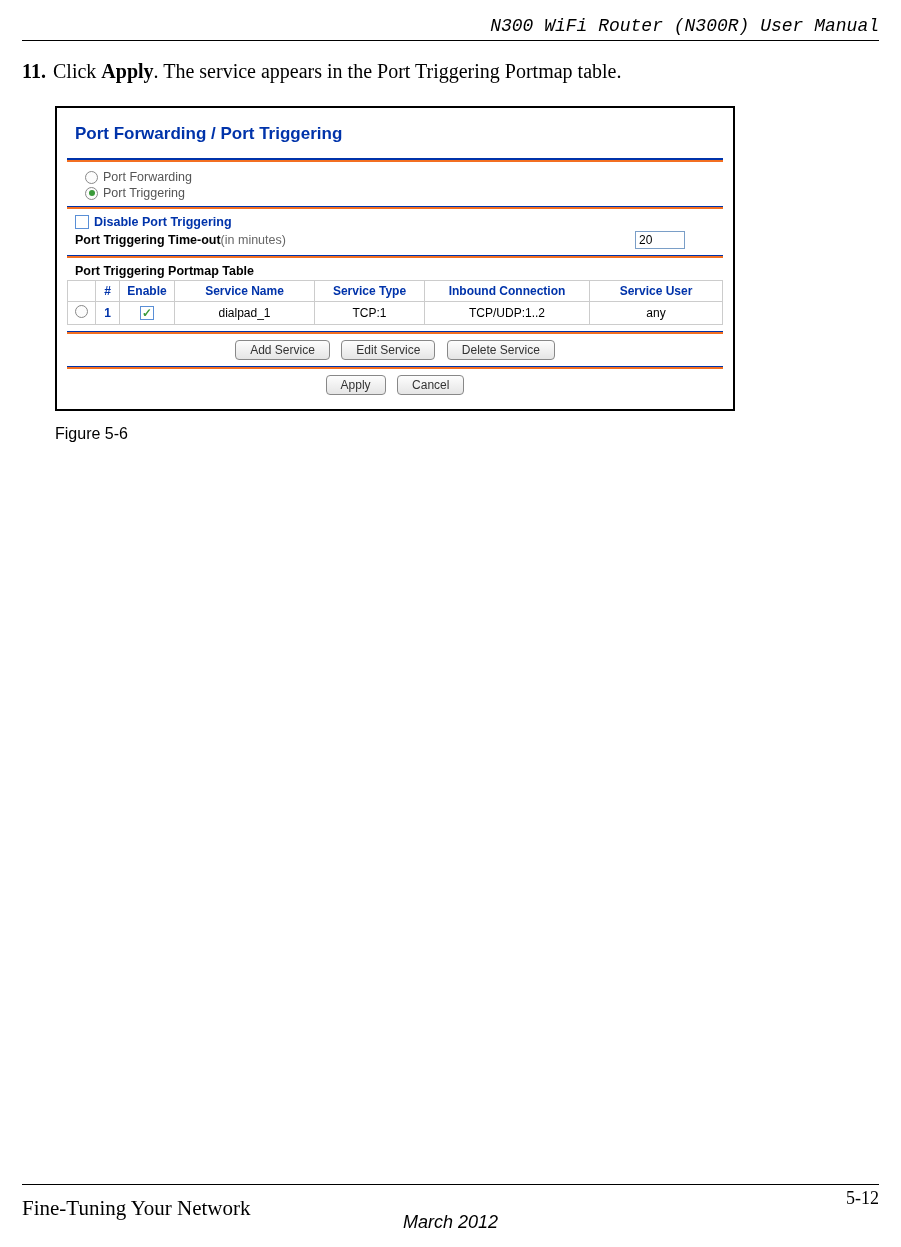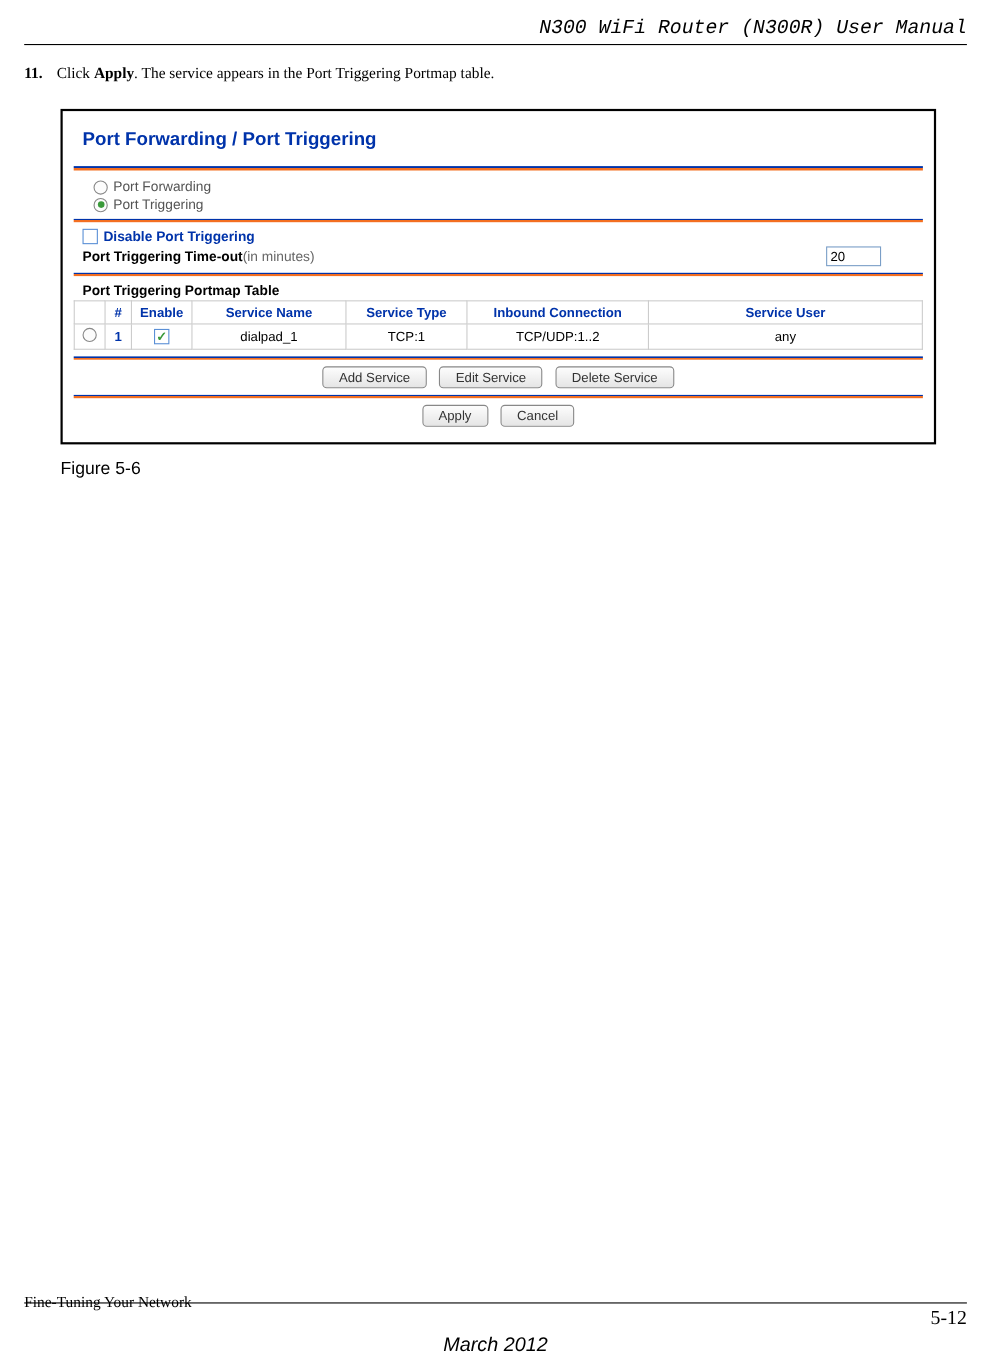--- a/index.html
+++ b/index.html
@@ -27,32 +27,32 @@
       right: 22px;
       border-top: 1.5px solid #000;
     }
     .content {
       position: absolute;
       top: 60px;
       left: 22px;
       right: 22px;
     }
     .step-line {
-      font-size: 14px;
+      font-size: 20px;
       margin-bottom: 16px;
     }
     .step-num {
       font-weight: bold;
       display: inline-block;
       width: 26px;
     }
     .bold { font-weight: bold; }
     .screenshot-box {
       border: 2px solid #000;
-      width: 796px;
+      width: 680px;
       margin-left: 33px;
       padding: 16px 10px 10px 10px;
       font-family: Arial, sans-serif;
       font-size: 12.5px;
       color: #000;
       background: #fff;
       margin-top: 23px;
     }
     .app-title {
       color: #0033aa;
@@ -175,23 +175,23 @@
     }
     .footer-rule {
       position: absolute;
       bottom: 62px;
       left: 22px;
       right: 22px;
       border-top: 1.5px solid #000;
     }
     .footer-left {
       position: absolute;
-      bottom: 54px;
-      left: 22px;
-      font-size: 14px;
+      bottom: 26px;
+      left: 22px;
+      font-size: 21px;
     }
     .footer-right {
       position: absolute;
       bottom: 38px;
       right: 22px;
       font-size: 18px;
     }
     .footer-center {
       position: absolute;
       bottom: 14px;

